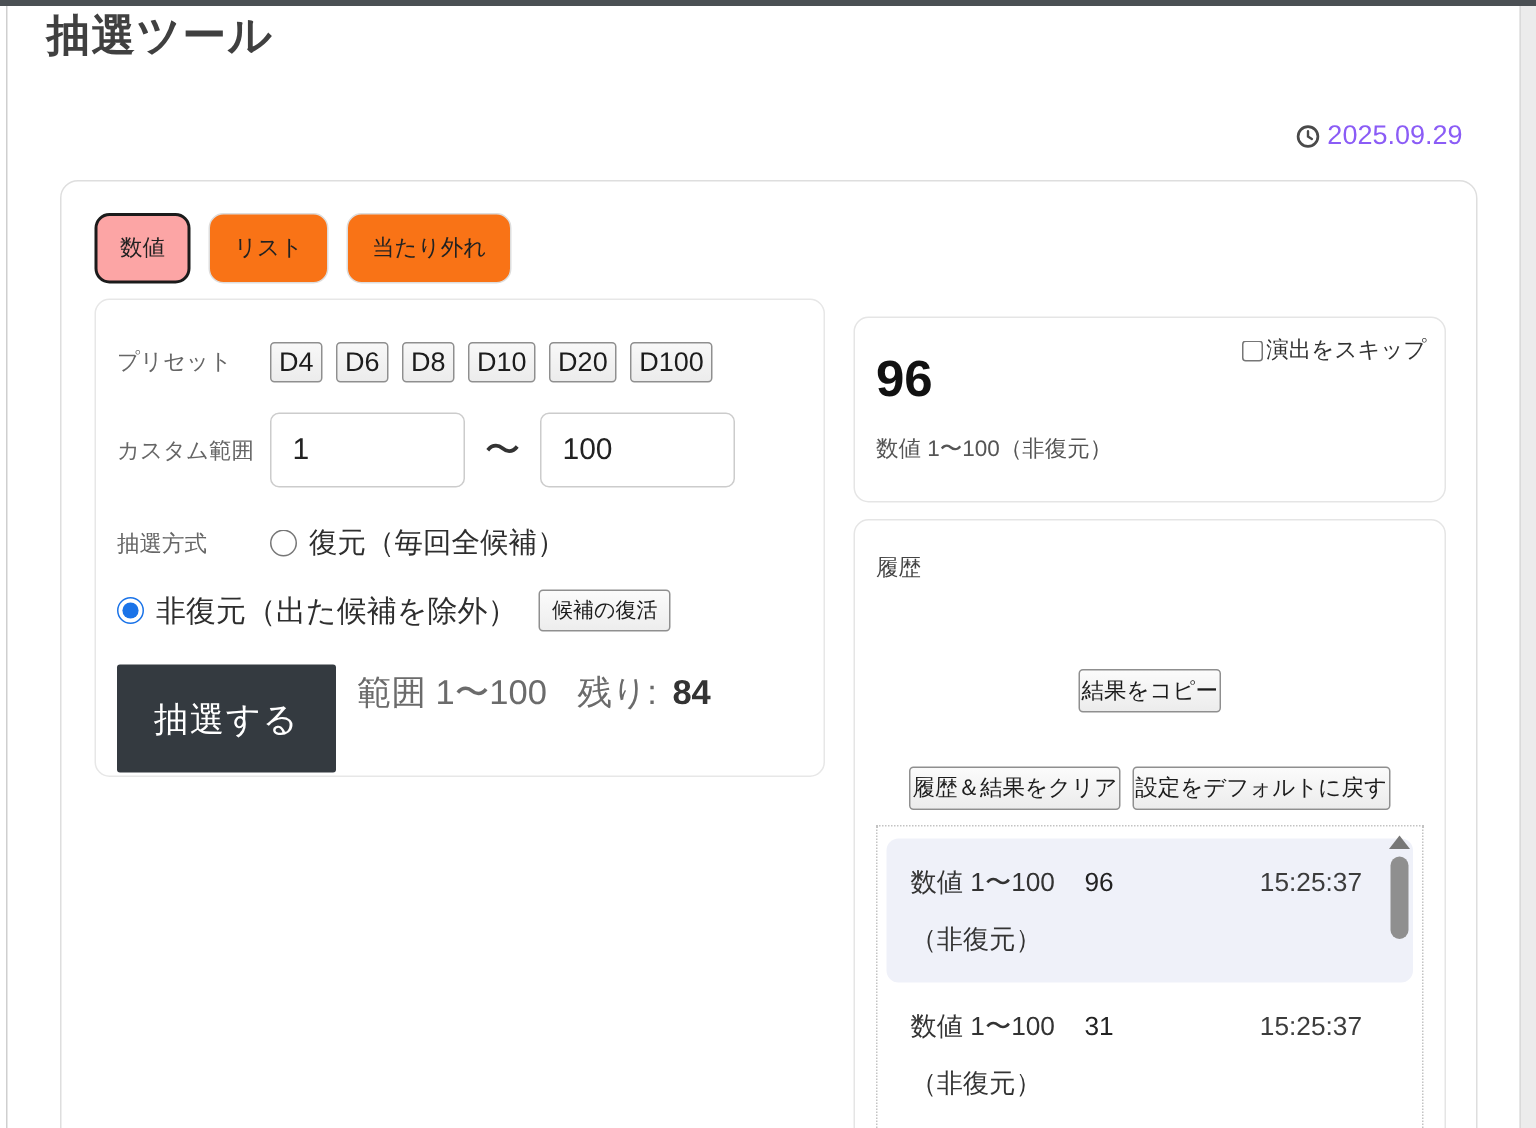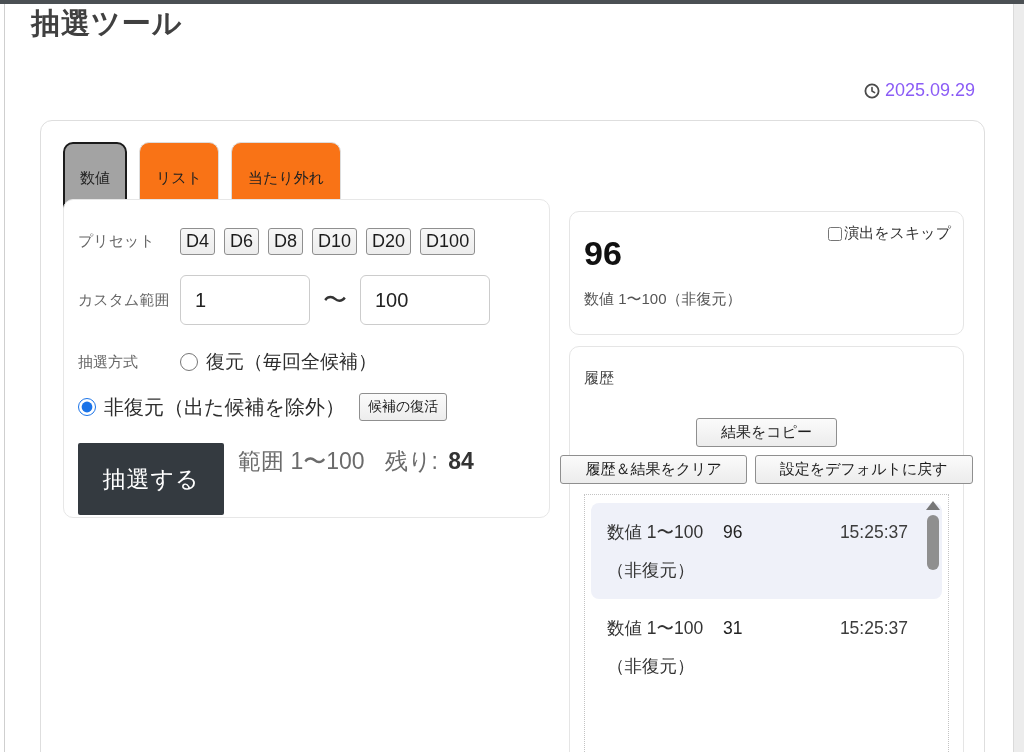--- a/index.html
+++ b/index.html
@@ -18,21 +18,21 @@
   .date-row { position:absolute; top:80px; right:49px; display:flex; align-items:center; gap:5px; font-size:18px; color:#8b5cf6; }
   .date-row svg { display:block; }
 
   
   .outer-card { position:absolute; left:40px; top:120px; width:945px; height:680px;
     border:1px solid #dedede; border-radius:12px; background:#fff; }
 
   
   .tabs { position:absolute; left:22px; top:21px; display:flex; gap:12px; }
   .tab { font-size:15px; padding:9px 16px; border-radius:10px; background:#f97316; border:1px solid #ddd; color:#222; cursor:pointer; }
-  .tab.active { background:#a3a3a3; border:2px solid #1b1b1b; padding:25px 15px; }
+  .tab.active { background:#fca5a5; border:2px solid #1b1b1b; padding:12px 15px; }
 
   
   .settings { position:absolute; left:22px; top:78px; width:487px; height:319px;
     border:1px solid #e7e7e7; border-radius:10px; padding:14px; background:#fff; }
   .srow { display:flex; align-items:center; }
   .slabel { width:102px; flex:0 0 102px; font-size:15px; color:#666; }
   .preset-row { margin-top:14px; }
   .preset-btns { display:flex; gap:9px; align-items:center; }
   .preset-btn { font-size:18px; padding:2px 5px; background:linear-gradient(#f8f8f8,#ececec);
     border:1px solid #8f8f8f; border-radius:3px; color:#1c1c1c; cursor:pointer; }
@@ -61,22 +61,22 @@
   .skip-row input { width:14px; height:14px; }
   .result-value { margin-top:10px; font-size:34px; font-weight:700; color:#111; }
   .result-caption { margin-top:17px; font-size:15px; color:#555; }
 
   
   .history-card { position:absolute; left:528px; top:225px; width:395px; height:560px;
     border:1px solid #e5e5e5; border-radius:10px; padding:12px 14px; background:#fff; }
   .history-title { margin-top:10px; font-size:15px; color:#444; }
   .hist-btns { margin-top:30px; text-align:center; }
   .hist-btns .btn-row { display:flex; justify-content:center; gap:8px; margin-top:8px; }
-  .os-btn { font-size:15px; padding:4px 24px; background:linear-gradient(#fbfbfb,#ececec);
-    border:1px solid #8f8f8f; border-radius:3px; color:#1c1c1c; cursor:pointer; white-space:nowrap; }
+  .os-btn { font-size:15px; padding:4px 1px; background:linear-gradient(#fbfbfb,#ececec);
+    border:1px solid #8f8f8f; border-radius:3px; color:#1c1c1c; cursor:pointer; white-space:nowrap;margin-top:28px; }
   .hist-list { margin-top:10px; border:1px dotted #c3c3c3; padding:8px 6px; position:relative; height:330px; overflow:hidden; }
   .hist-item { display:flex; align-items:flex-start; padding:10px 34px 10px 16px;
     font-size:17.5px; color:#333; line-height:38px; }
   .hist-item.highlight { background:#eff1f9; border-radius:8px; }
   .hist-label { width:100px; flex:0 0 100px; }
   .hist-value { margin-left:16px; color:#222; }
   .hist-time { margin-left:auto; color:#3c3c3c; }
   .hist-scrollbar { position:absolute; right:8px; top:6px; width:14px; display:flex; flex-direction:column; align-items:center; }
   .scroll-arrow-up { width:0; height:0; border-left:7px solid transparent; border-right:7px solid transparent;
     border-bottom:9px solid #777; }

